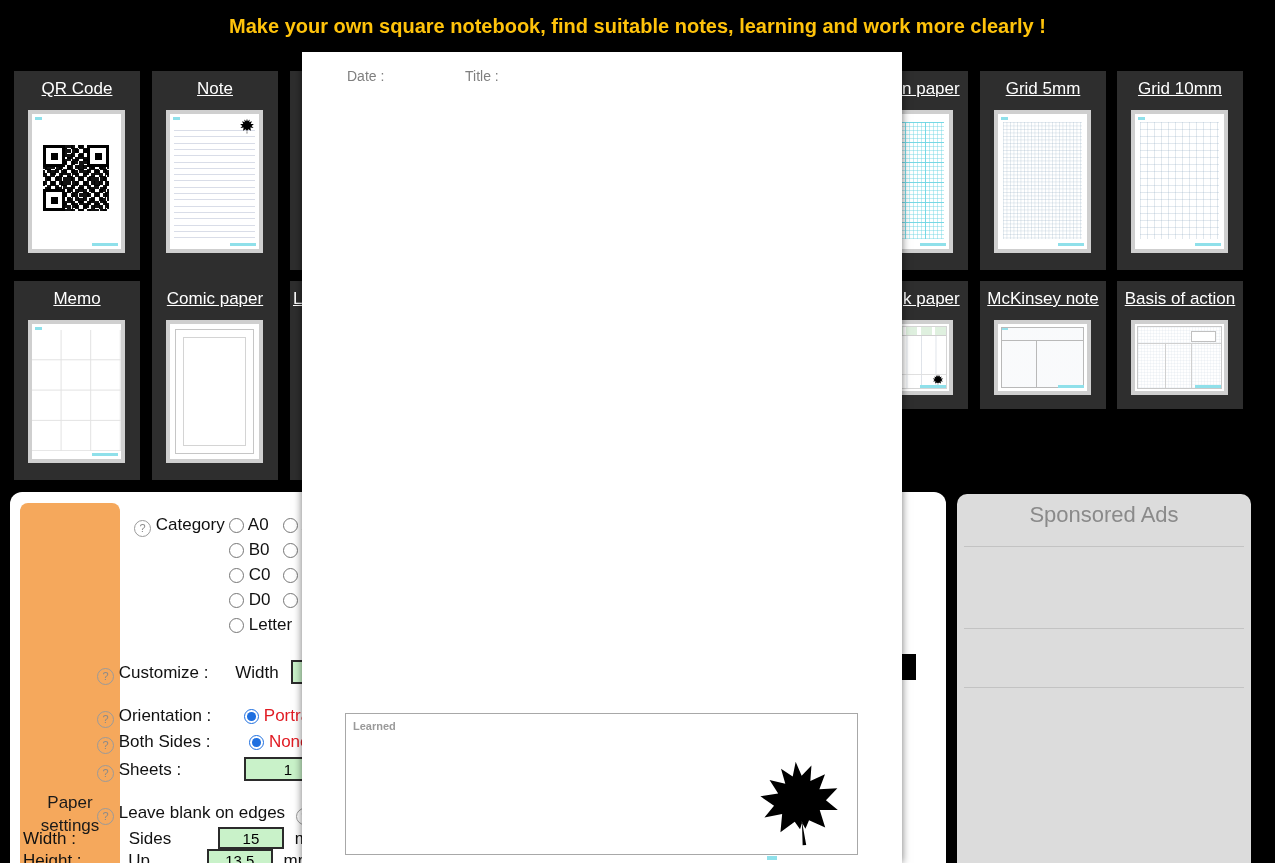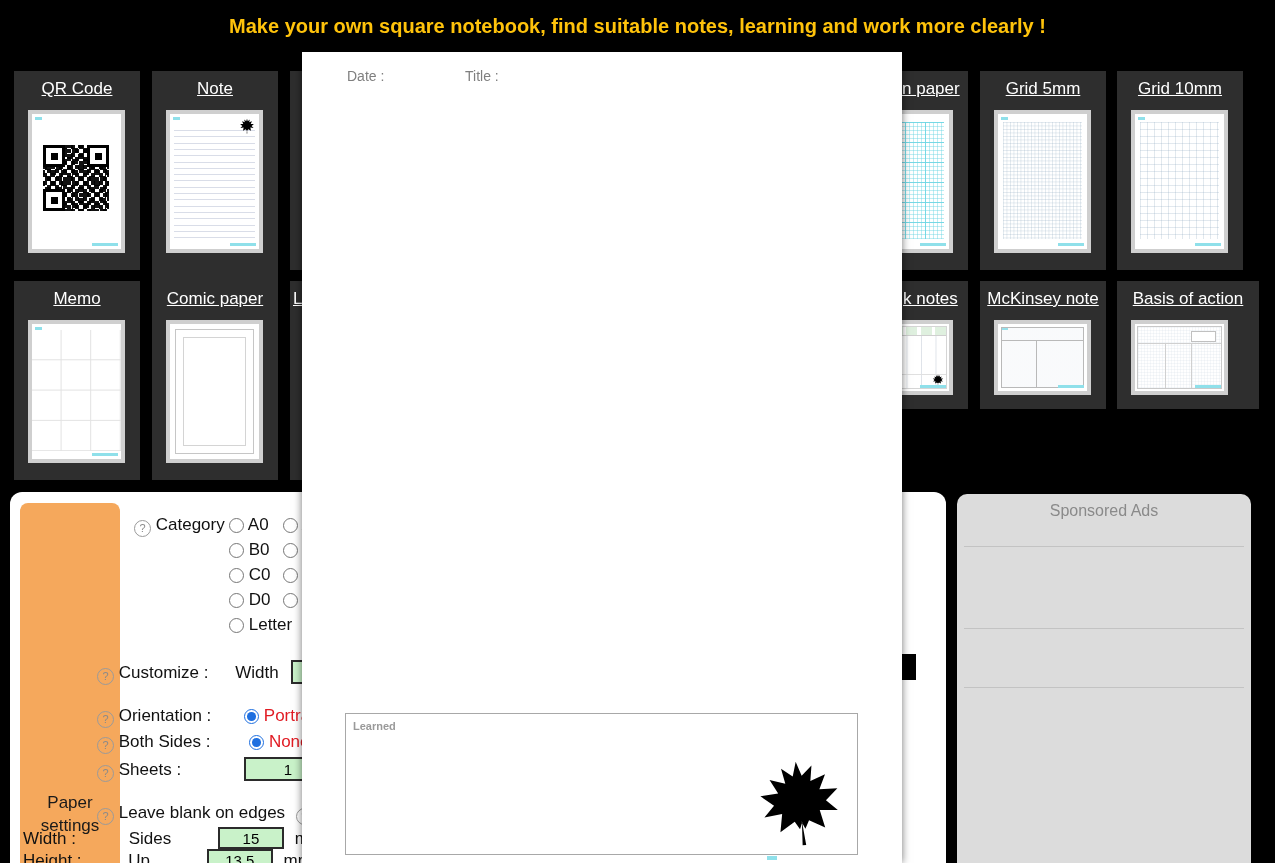--- a/index.html
+++ b/index.html
@@ -108,21 +108,21 @@
          border-radius:50%;background:#fff;vertical-align:-3px;box-sizing:border-box;}
   .radio.sel{border:1.8px solid #1E6FE0;}
   .radio.sel::after{content:"";position:absolute;inset:2.2px;background:#1E6FE0;border-radius:50%;}
   .redval{color:#E11B23;}
   .ginput{background:#C9F2C9;border:2px solid #2b2b2b;font-size:15px;text-align:center;
           font-family:"Liberation Sans",sans-serif;padding:0;height:20px;}
   .swatch{position:absolute;left:901px;top:654px;width:15px;height:26px;background:#000;z-index:6;}
   
   .ads{position:absolute;left:957px;top:494px;width:294px;height:369px;background:#dcdcdc;
        border-radius:10px 10px 0 0;z-index:5;}
-  .ads .title{position:absolute;top:8px;left:0;width:100%;text-align:center;font-size:16px;color:#8a8a8a;}
+  .ads .title{position:absolute;top:8px;left:0;width:100%;text-align:center;font-size:22px;color:#8a8a8a;}
   .ads .div{position:absolute;left:7px;right:7px;height:1px;background:#c3c3c3;}
 </style>
 </head>
 <body>
 
 <svg width="0" height="0" style="position:absolute">
   <defs>
     <g id="leafShape">
       <path class="body" d="M50 4 L55 20 L67 10 L64 27 L81 21 L73 37 L93 38 L79 50 L91 62 L71 60 L75 80 L58 70 L53 79 L50 72 L47 79 L42 70 L25 80 L29 60 L9 62 L21 50 L7 38 L27 37 L19 21 L36 27 L33 10 L45 20 Z M50 70 L48 97 L52 97 Z"></path>
       <path class="vein" d="M50 14 L50 70 M50 52 L31 39 M50 52 L69 39 M50 64 L36 57 M50 64 L64 57"></path>
@@ -206,21 +206,21 @@
     <div class="comic-inner"></div>
   </div>
 </div>
 
 <div class="card" style="left:290px;top:281px;height:199px;">
   <div class="lbl left">L</div>
   <div class="paper portrait"></div>
 </div>
 
 <div class="card" style="left:842px;top:281px;height:128px;">
-  <div class="lbl left" style="left:58px;">k notes</div>
+  <div class="lbl left" style="left:58px;">k paper</div>
   <div class="paper landscape">
     <div class="kn-in">
       <div class="kn-head"></div>
       <div class="kn-foot"></div>
       <svg class="leaf pale leaf-xs" viewBox="0 0 100 100">
           <use href="#leafShape"></use>
         </svg>
     </div>
     <span class="wm"></span>
   </div>
@@ -231,21 +231,21 @@
   <div class="paper landscape">
     <span class="cornermark"></span>
     <div class="mck-in">
       <div class="mck-h"></div>
       <div class="mck-v"></div>
     </div>
     <span class="wm"></span>
   </div>
 </div>
 
-<div class="card" style="left:1117px;top:281px;height:128px;padding-left:16px;">
+<div class="card" style="left:1117px;top:281px;height:128px;">
   <div class="lbl">Basis of action</div>
   <div class="paper landscape">
     <div class="bas-in">
       <div class="bas-box"></div>
       <div class="bas-h"></div>
       <div class="bas-v1"></div>
       <div class="bas-v2"></div>
     </div>
     <span class="wm"></span>
   </div>

